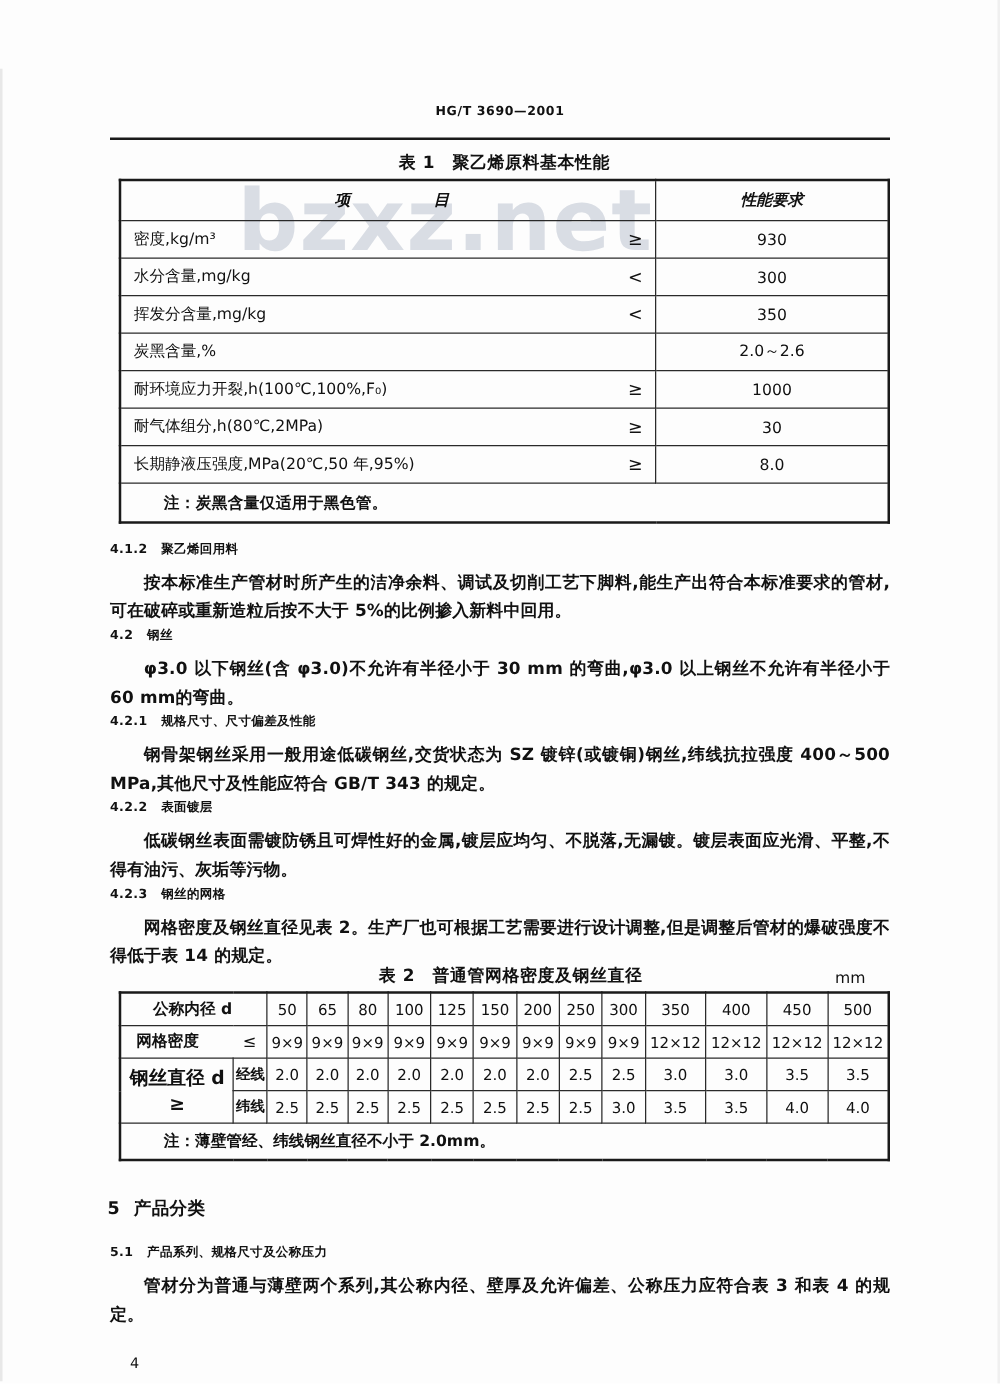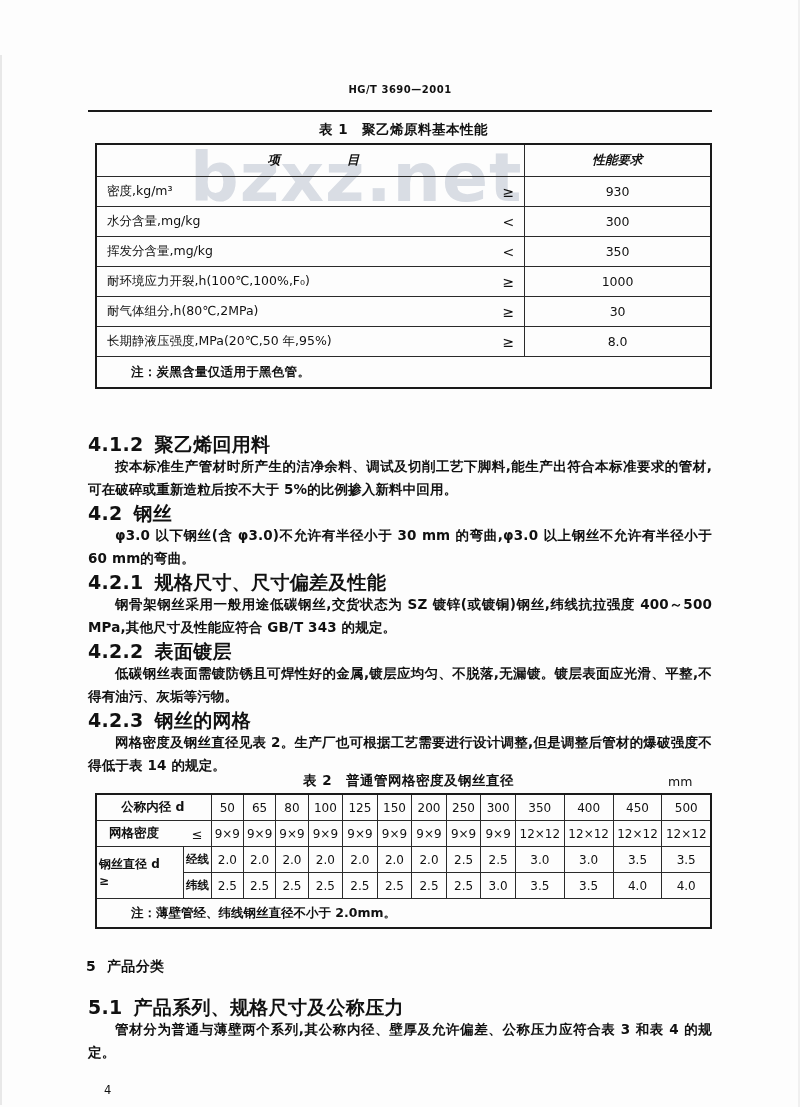--- a/index.html
+++ b/index.html
@@ -162,39 +162,39 @@
     transform: translateY(-50%);
     font-weight: normal;
     font-size: 13px;
   }
   #table2 .sub {
     font-weight: bold;
     font-size: 11.5px;
     padding: 0 1px;
   }
   #table2 .diam {
-    text-align: left;
-    font-weight: bold;
-    font-size: 12px;
+    text-align: center;
+    font-weight: bold;
+    font-size: 15px;
     line-height: 1.35;
     white-space: nowrap;
   }
   #table2 .note {
     text-align: left;
     padding-left: 34px;
     height: 28px;
     font-weight: bold;
     font-size: 12.5px;
   }
 
   
   .clause {
     position: absolute;
     font-weight: bold;
-    font-size: 19px;
+    font-size: 10px;
     white-space: nowrap;
     letter-spacing: 0.3px;
   }
   .clause .num {
     font-family: "DejaVu Sans", sans-serif;
     margin-right: 11px;
   }
   .para {
     position: absolute;
     font-size: 13.5px;
@@ -255,20 +255,27 @@
         </tr>
 
         <tr>
           <td class="item">
             <span>挥发分含量,mg/kg</span>
             <span class="op">&lt;</span>
           </td>
           <td class="val">350</td>
         </tr>
 
+        <tr>
+          <td class="item">
+            <span>炭黑含量,%</span>
+            <span class="op"></span>
+          </td>
+          <td class="val">2.0～2.6</td>
+        </tr>
 
 
         <tr>
           <td class="item">
             <span>耐环境应力开裂,h(100℃,100%,F₀)</span>
             <span class="op">≥</span>
           </td>
           <td class="val">1000</td>
         </tr>
 

